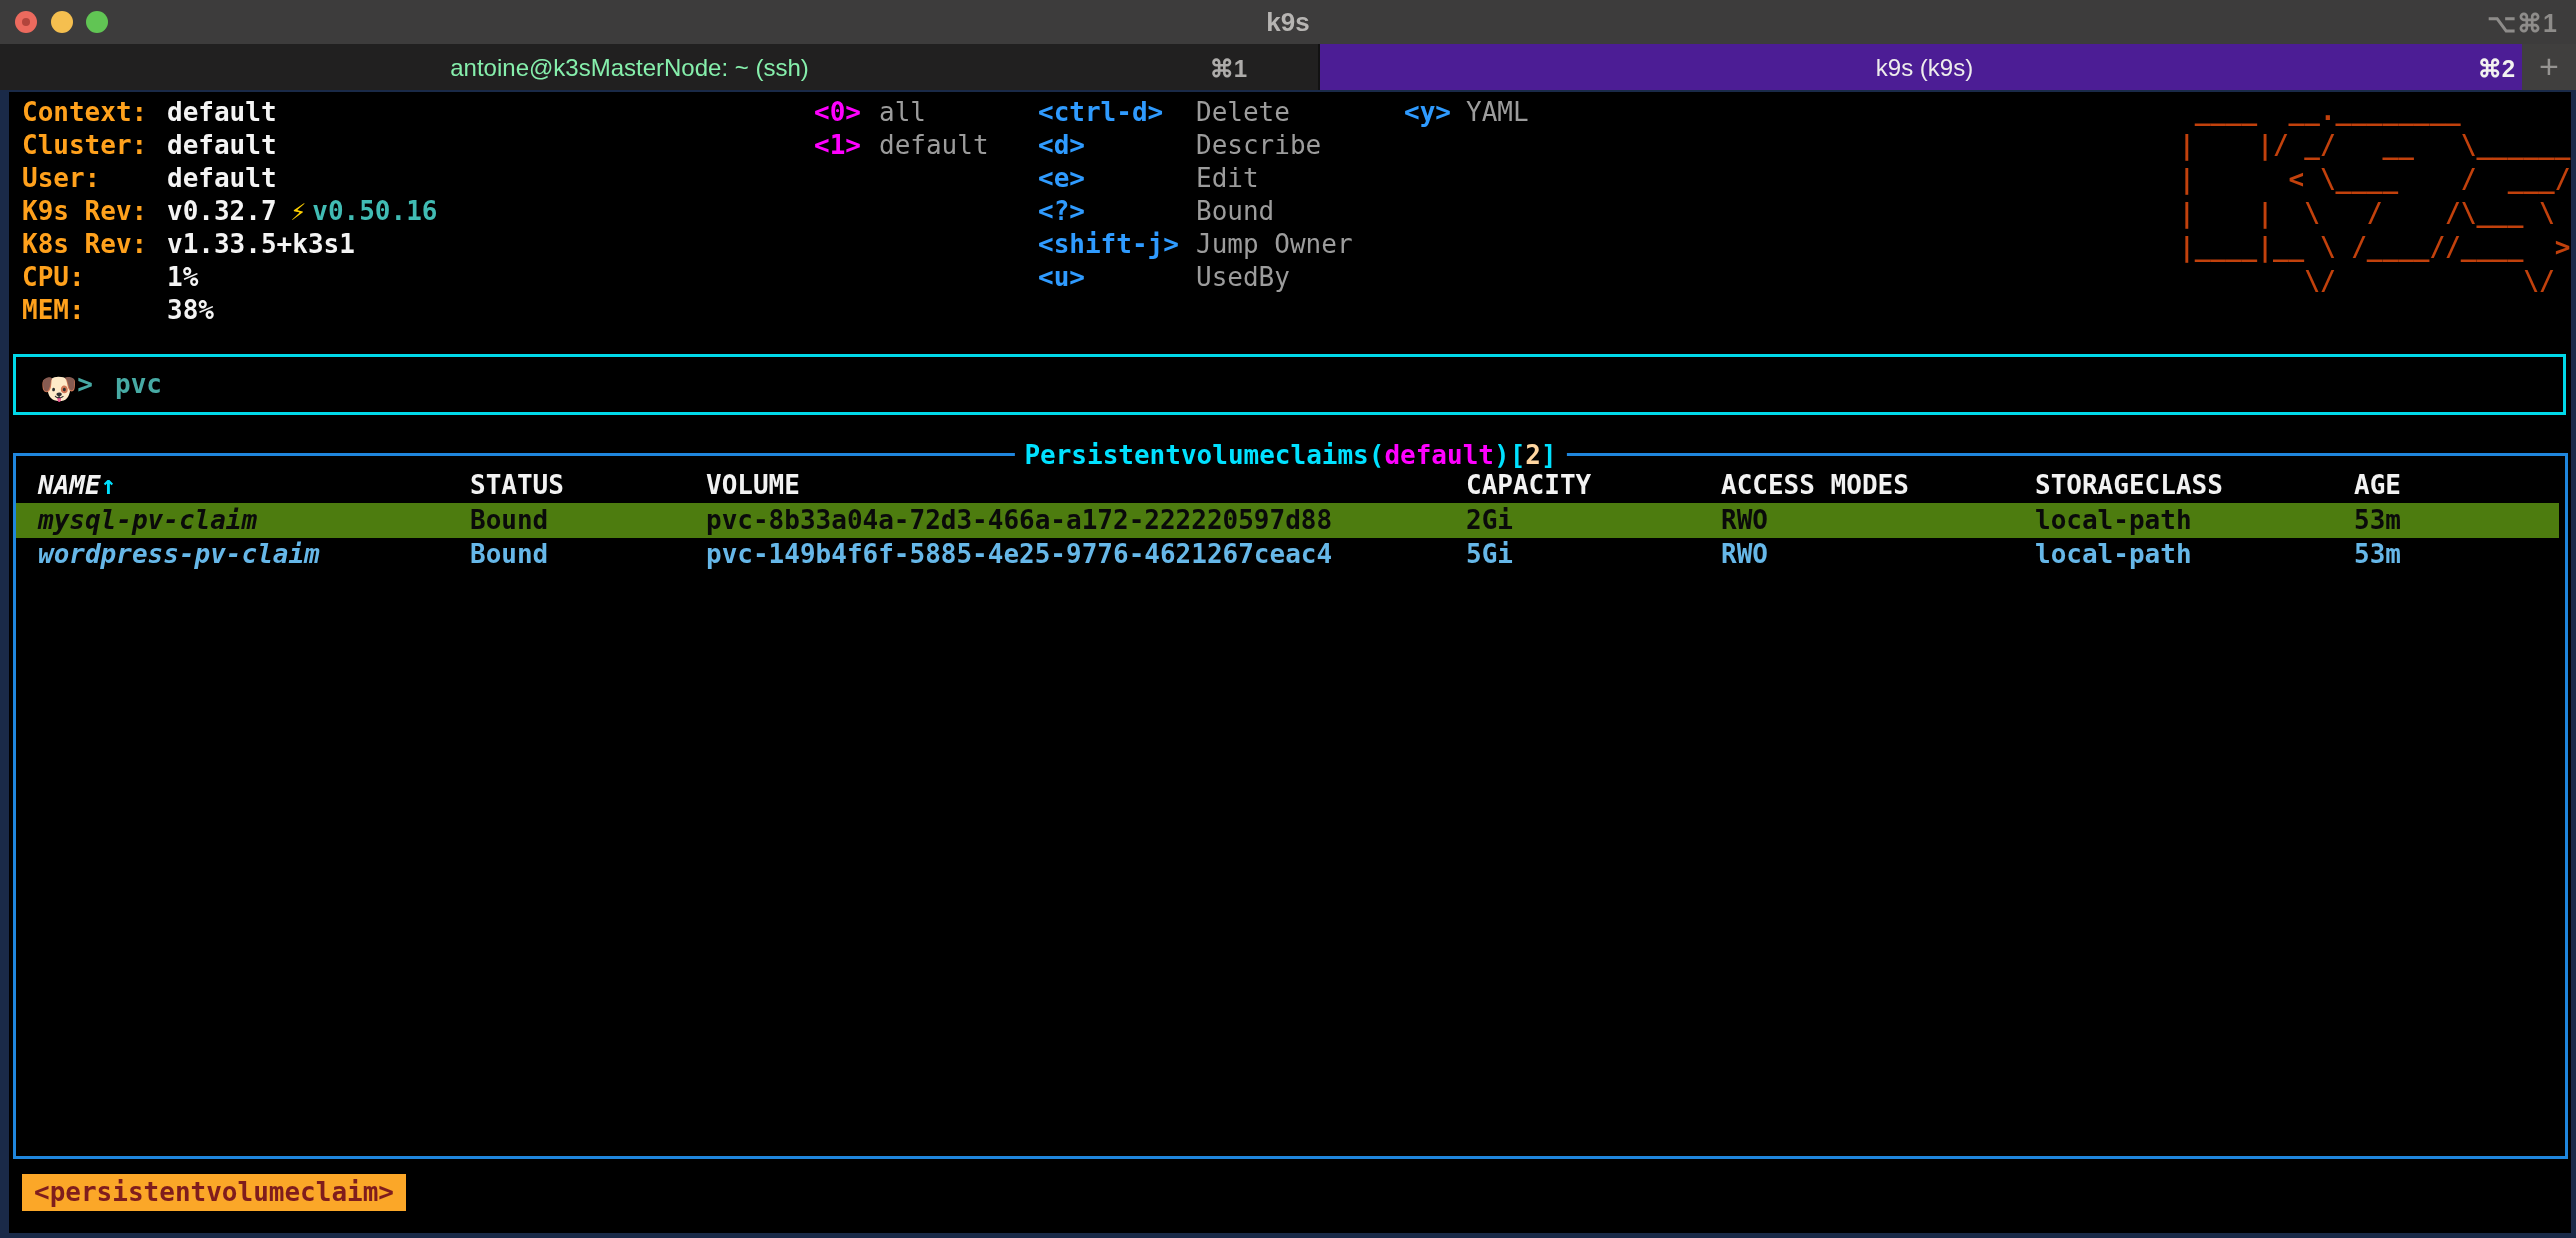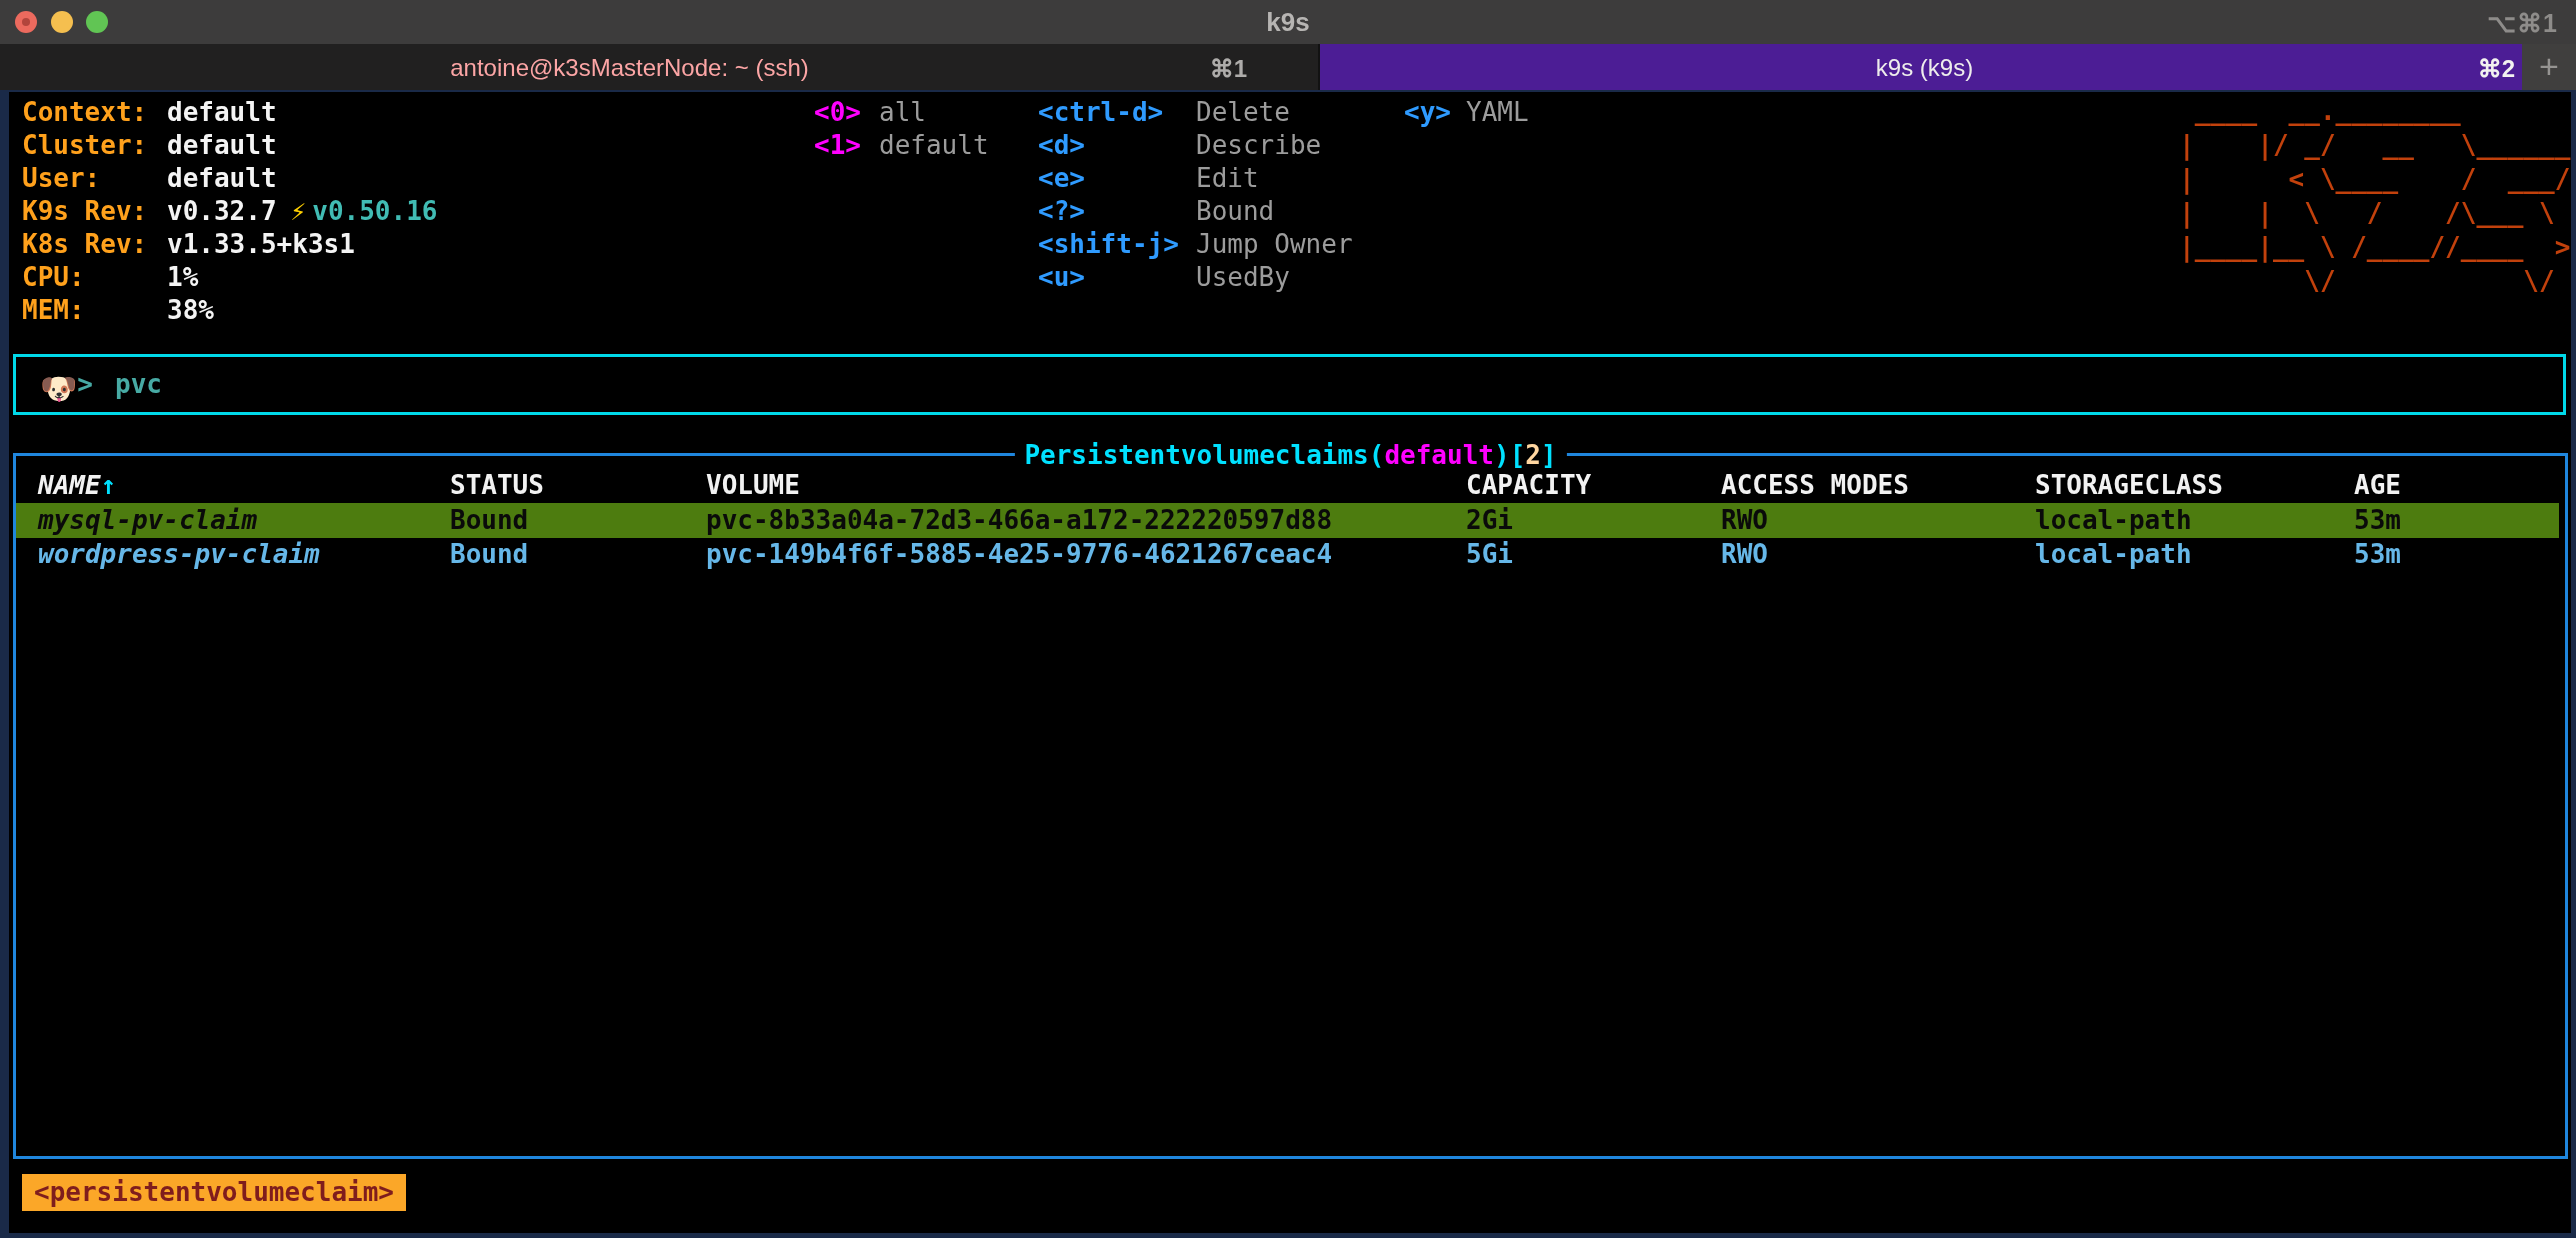--- a/index.html
+++ b/index.html
@@ -19,21 +19,21 @@
   .win-shortcut{position:absolute;right:18px;top:0;height:44px;line-height:46px;color:#8e8c8a;
                 font-size:25px;font-weight:bold;letter-spacing:1px;}
 
   .tabbar{position:absolute;left:0;top:44px;width:2576px;height:47px;background:#212020;
           font-family:"Liberation Sans",sans-serif;}
   .tab{position:absolute;top:0;height:47px;}
   .tab-1{left:0;width:1318px;background:#212020;border-right:2px solid #121212;}
   .tab-2{left:1320px;width:1201px;background:#4c1d95;border-right:2px solid #121212;padding-left:8px;}
   .tab-label{position:absolute;left:0;right:59px;top:0;height:47px;line-height:47px;text-align:center;
              font-size:24px;white-space:nowrap;}
-  .tab-1 .tab-label{color:#fca5a5;}
+  .tab-1 .tab-label{color:#86efac;}
   .tab-2 .tab-label{color:#eeedec;right:0;}
   .tab-shortcut{position:absolute;top:0;height:47px;line-height:49px;font-size:24px;font-weight:bold;}
   .tab-1 .tab-shortcut{right:71px;color:#aeacaa;}
   .tab-2 .tab-shortcut{right:14px;color:#f2f1f0;}
   .tab-plus{position:absolute;left:2522px;top:0;width:54px;height:47px;background:#403f3e;
             color:#969492;font-size:34px;font-weight:300;line-height:44px;text-align:center;}
 
   
   .term-edge{position:absolute;background:#1a2a48;}
   .edge-top{left:0;top:90px;width:2576px;height:2px;}
@@ -75,21 +75,21 @@
   .pt-resource{color:#00e1ff;}
   .pt-punct{color:#00e1ff;}
   .pt-ns{color:#ff00ff;}
   .pt-count{color:#ffd6a0;}
   .trow{position:absolute;left:0;width:2543px;height:35px;line-height:35px;font-size:26px;font-weight:bold;}
   .trow .cell{position:absolute;top:0;white-space:nowrap;}
   .thead{top:12px;color:#f2f2f2;}
   .sort-arrow{color:#00e1ff;}
   .row-0{top:47px;background:#4d7c0f;color:#0a0a0a;}
   .row-1{top:81px;background:transparent;color:#66b7e8;}
-  .c0{left:22px;font-style:italic;} .c1{left:434px;} .c2{left:675px;margin-left:15px;} .c3{left:1450px;}
+  .c0{left:22px;font-style:italic;} .c1{left:454px;} .c2{left:675px;margin-left:15px;} .c3{left:1450px;}
   .c4{left:1705px;} .c5{left:2019px;} .c6{left:2338px;}
 
   
   .crumb{position:absolute;left:22px;top:1174px;height:37px;line-height:37px;padding:0 12px;
          background:#fba728;color:#7f1d1d;font-size:26px;font-weight:bold;white-space:nowrap;}
 </style>
 </head>
 <body>
 
 <div class="titlebar">

